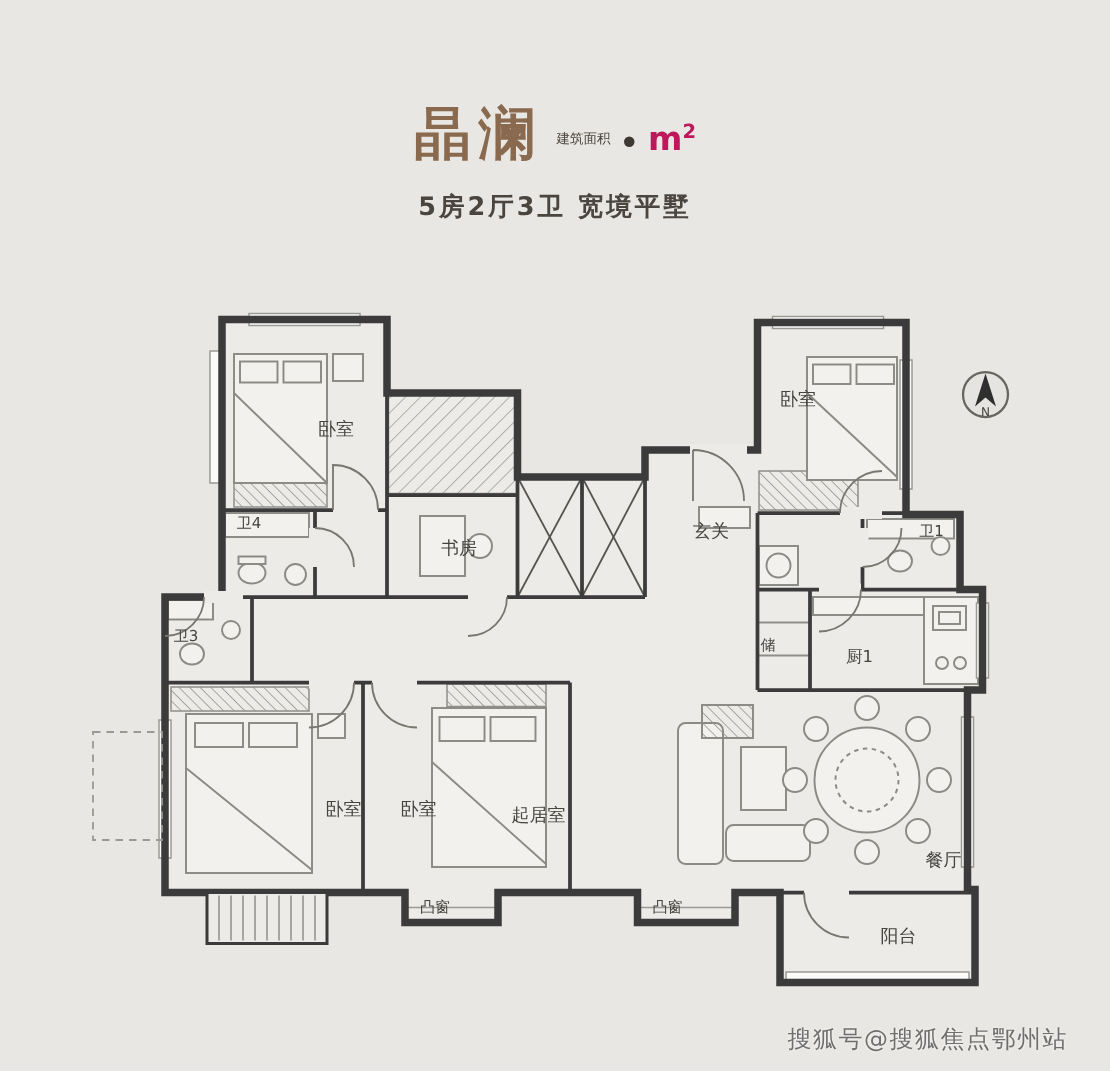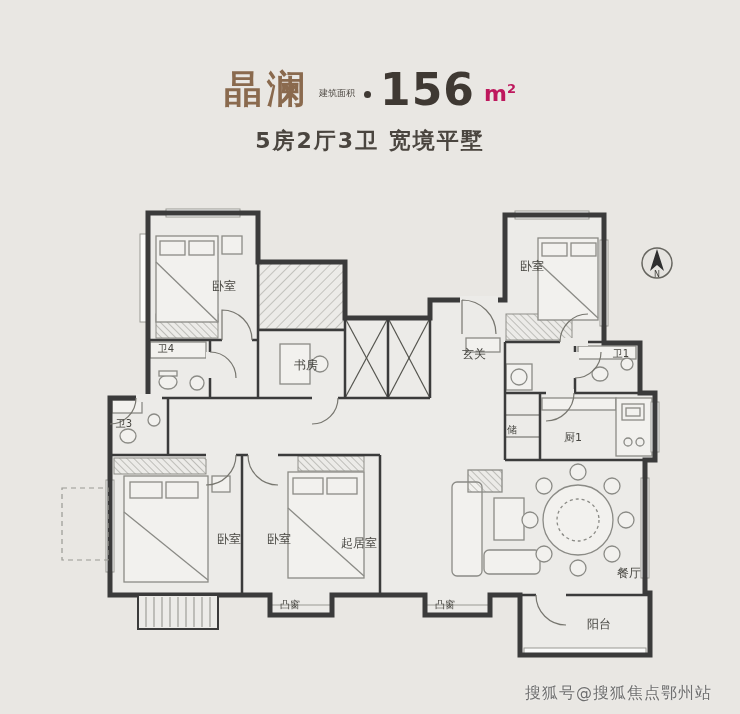--- a/index.html
+++ b/index.html
@@ -6,40 +6,39 @@
   body{background:#e9e7e3;font-family:"DejaVu Sans","Liberation Sans",sans-serif;}
   .page{position:relative;width:740px;height:714px;background:#e9e7e3;overflow:hidden;margin:0 auto;}
   .header{position:absolute;top:60px;left:0;right:0;text-align:center;}
   .title-row{display:flex;justify-content:center;align-items:center;gap:9px;height:58px;}
   .title{font-family:"DejaVu Serif","Liberation Serif",serif;font-size:38px;font-weight:700;color:#8a6a4e;letter-spacing:5px;}
   .area-label{display:flex;flex-direction:row;font-size:9px;color:#4a453f;line-height:1.2;text-align:center;margin-top:8px;}
   .dot{width:7px;height:7px;border-radius:50%;background:#3f3933;margin-top:10px;}
   .area-value{font-size:44px;font-weight:700;color:#3f3933;letter-spacing:1px;}
   .area-unit{font-size:22px;font-weight:700;color:#be185d;margin-top:10px;}
   .area-unit sup{font-size:13px;}
-  .subtitle{margin-top:8px;font-size:22px;font-weight:600;color:#4a453f;letter-spacing:2px;}
+  .subtitle{margin-top:8px;font-size:17px;font-weight:600;color:#4a453f;letter-spacing:2px;}
   .watermark{position:absolute;right:28px;bottom:10px;font-size:16px;color:#6f6f6f;letter-spacing:1px;
              text-shadow:0 0 2px rgba(255,255,255,.85);}
   svg{position:absolute;left:0;top:0;}
   text{font-family:"DejaVu Sans","Liberation Sans",sans-serif;fill:#45443f;}
 </style>
 </head>
 <body>
 
 <div class="page">
 
   <div class="header">
     <div class="title-row">
       <span class="title">晶澜</span>
       <span class="area-label">
         <span>建筑</span>
         <span>面积</span>
       </span>
       <span class="dot"></span>
-      <span class="area-value">156</span>
       <span class="area-unit"><span>m</span><sup>2</sup></span>
     </div>
     <div class="subtitle">5房2厅3卫 宽境平墅</div>
   </div>
 
   <svg width="740" height="714" viewBox="0 0 740 714">
     <defs>
       <pattern id="hatch" width="7" height="7" patternTransform="rotate(45)" patternUnits="userSpaceOnUse">
         <line x1="0" y1="0" x2="0" y2="7" stroke="#9a9a94" stroke-width="1"></line>
       </pattern>

